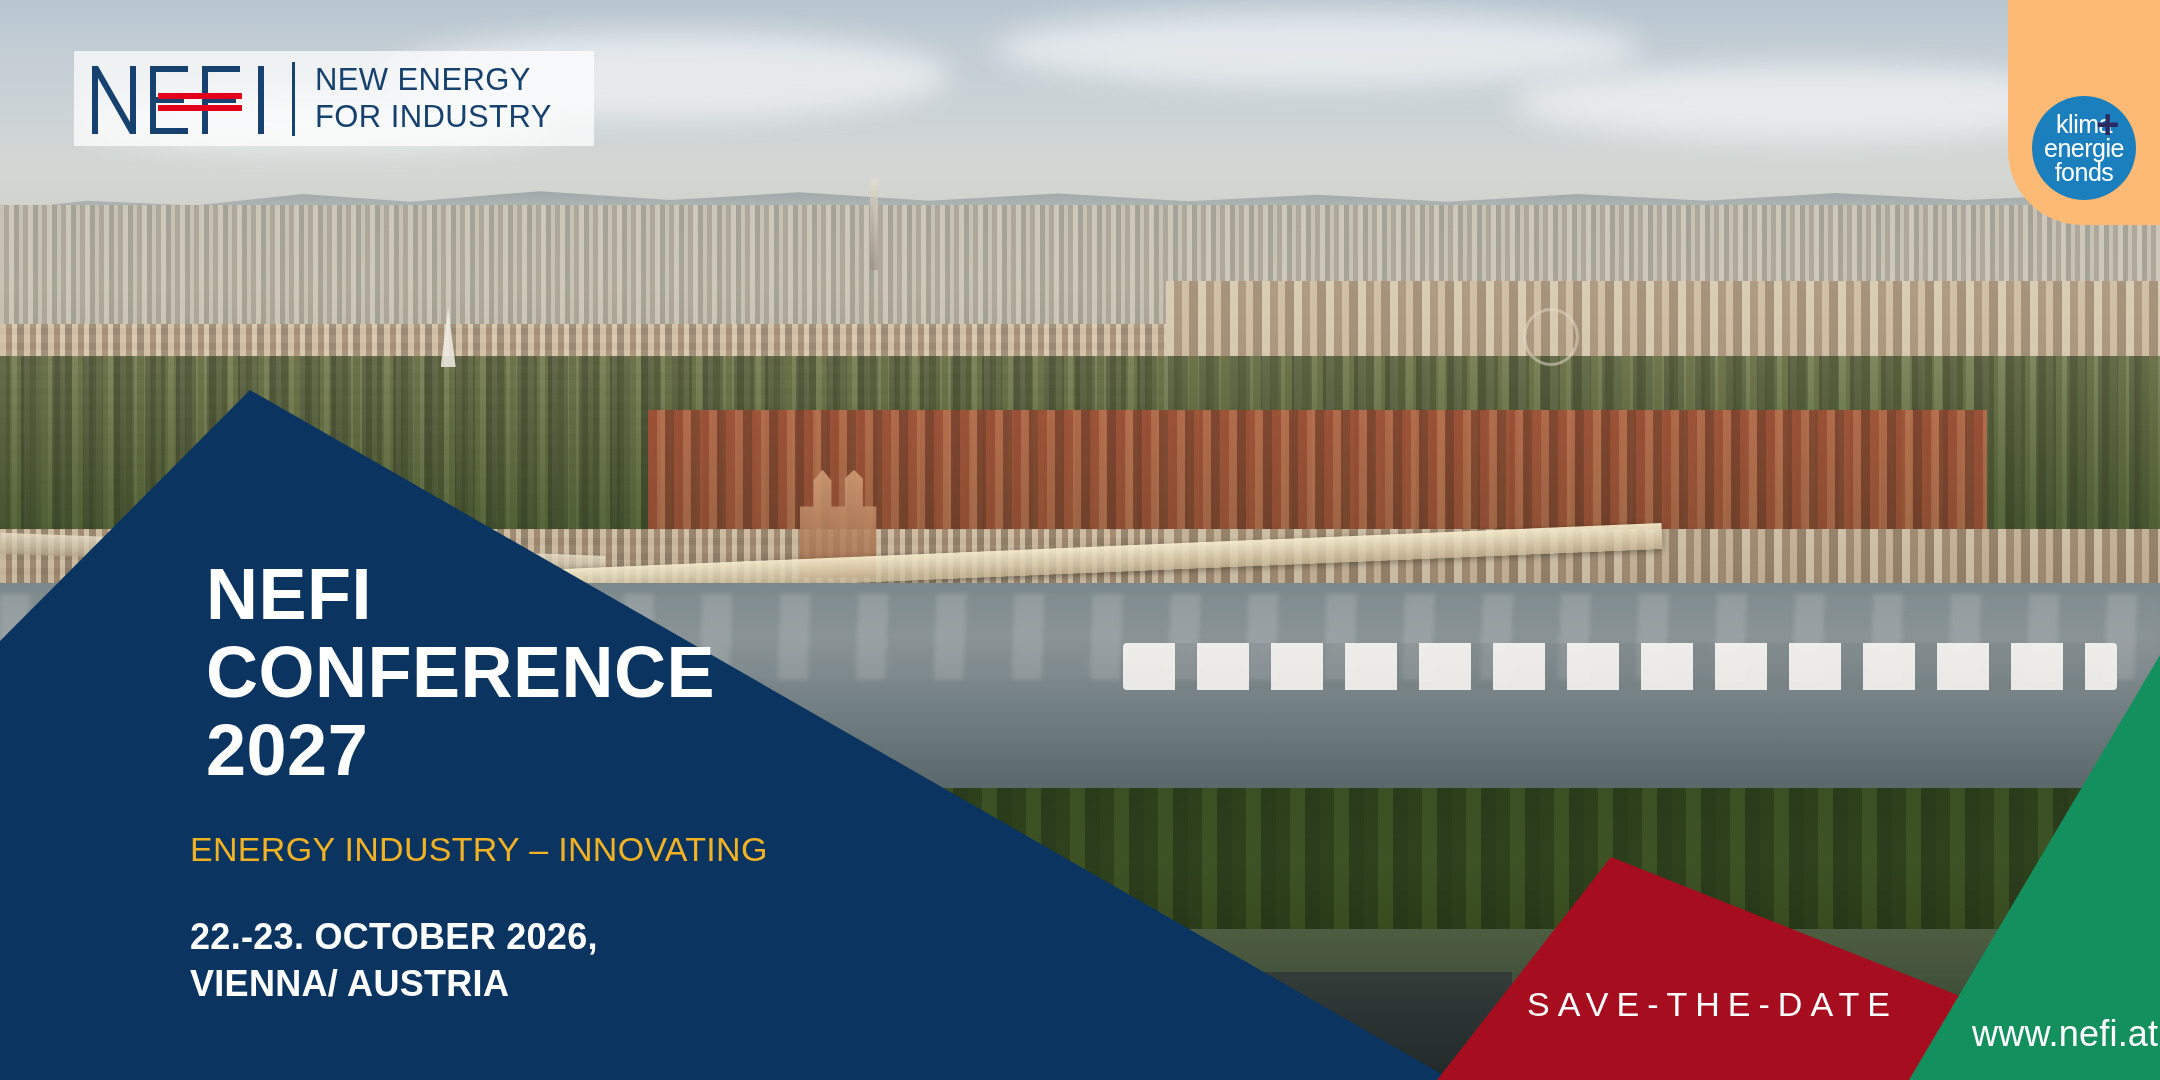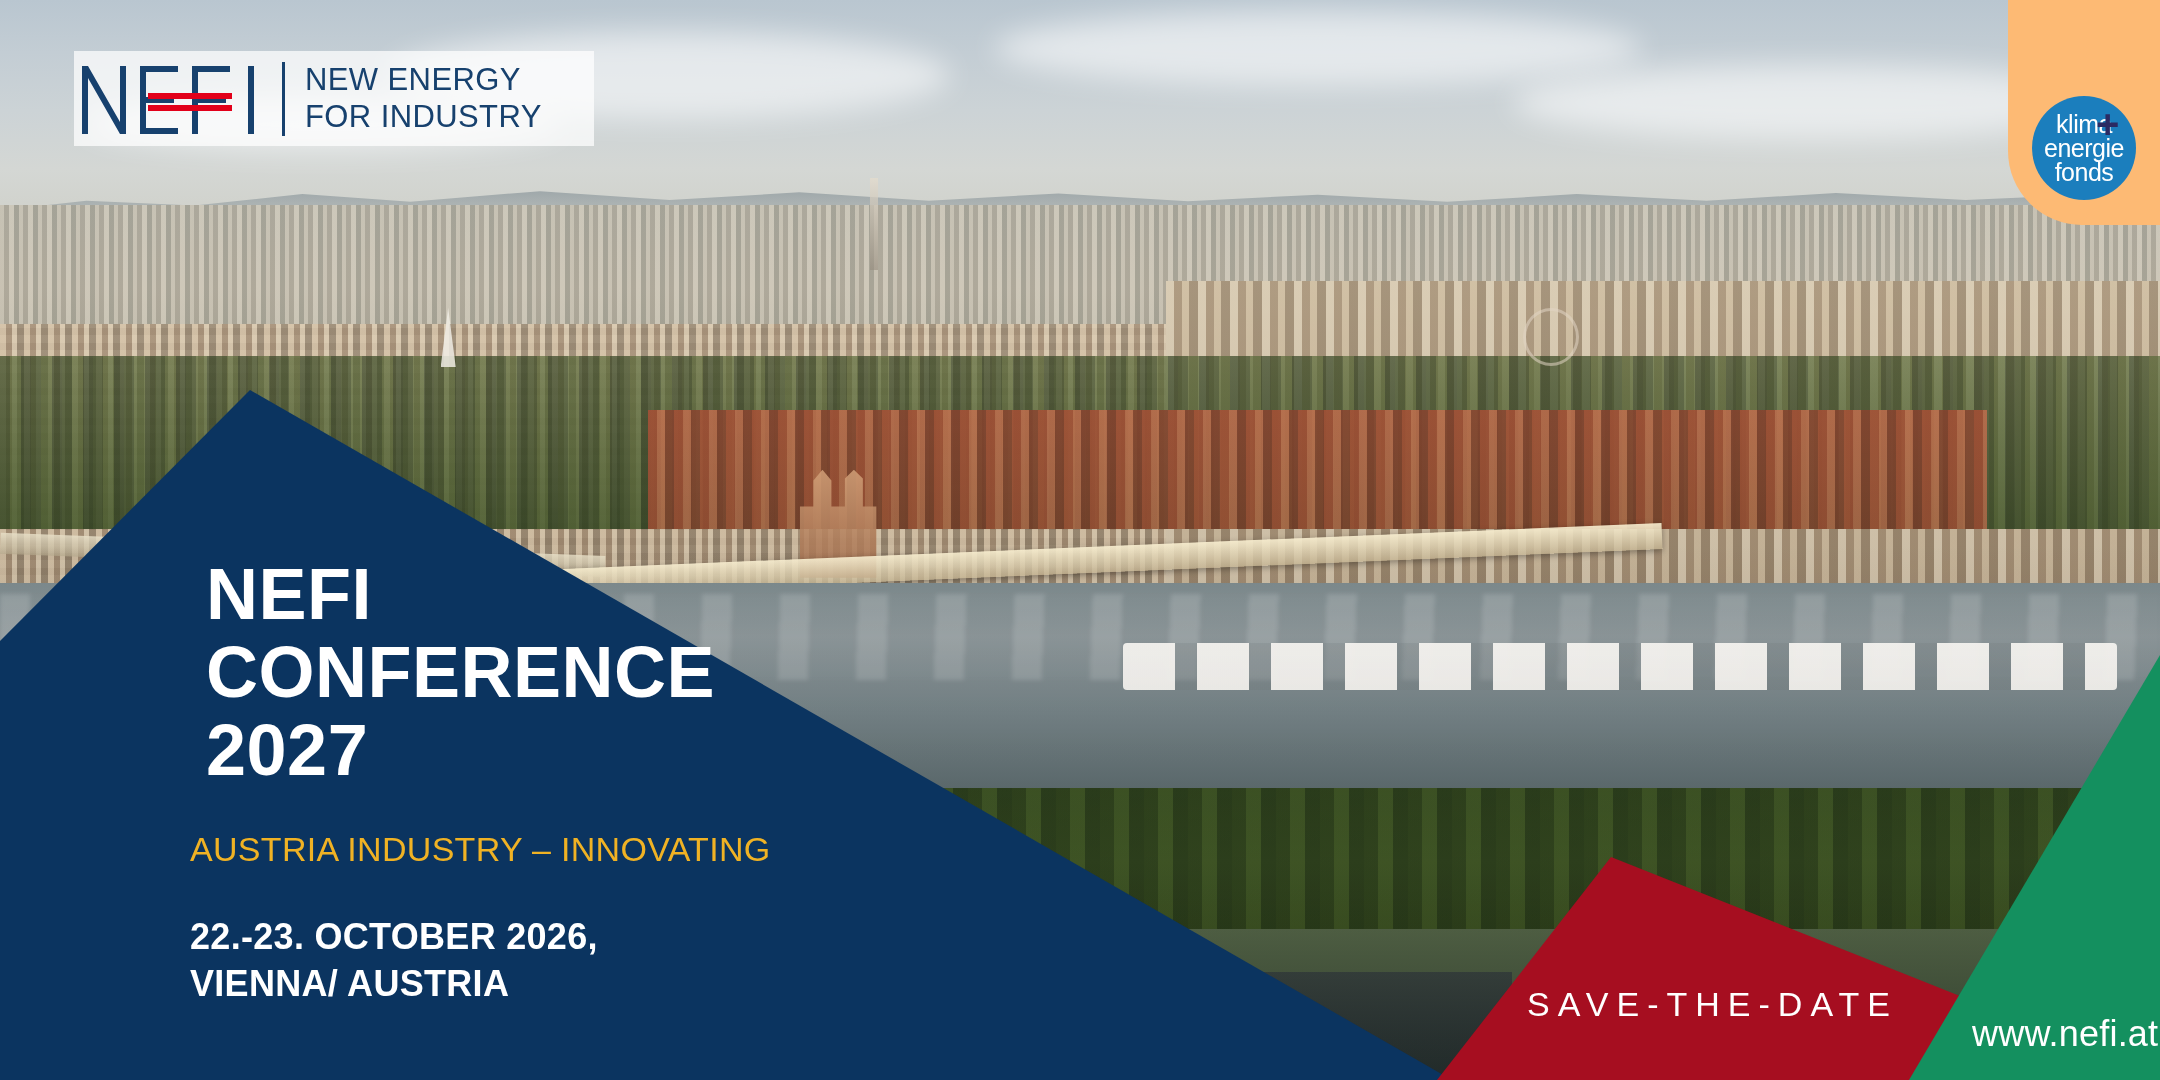--- a/index.html
+++ b/index.html
@@ -182,21 +182,21 @@
   .shape svg { width: 100%; height: 100%; display: block; }
 
   
   .nefi-logo {
     position: absolute;
     left: 74px; top: 51px;
     width: 520px; height: 95px;
     background: rgba(255,255,255,0.72);
     display: flex;
     align-items: center;
-    padding: 0 6px;
+    padding: 0 16px;
   }
   .nefi-mark {
     position: relative;
     width: 196px; height: 74px;
     flex: 0 0 auto;
   }
   .nefi-mark svg { width: 100%; height: 100%; display: block; }
   .nefi-rule {
     width: 3px;
     height: 74px;
@@ -384,21 +384,21 @@
     <div class="klima-plus">+</div>
   </div>
 
   <div class="headline">
     <h1>
       <div>NEFI</div>
       <div>CONFERENCE</div>
       <div>2027</div>
     </h1>
     <div class="subtitle">
-      <div>AUSTRIA INDUSTRY – INNOVATING</div>
+      <div>ENERGY INDUSTRY – INNOVATING</div>
     </div>
     <div class="datetime">
       <div>22.-23. OCTOBER 2026,</div>
       <div>VIENNA/ AUSTRIA</div>
     </div>
   </div>
 
   <div class="save-the-date">SAVE-THE-DATE</div>
 
   <div class="weburl">www.nefi.at</div>

